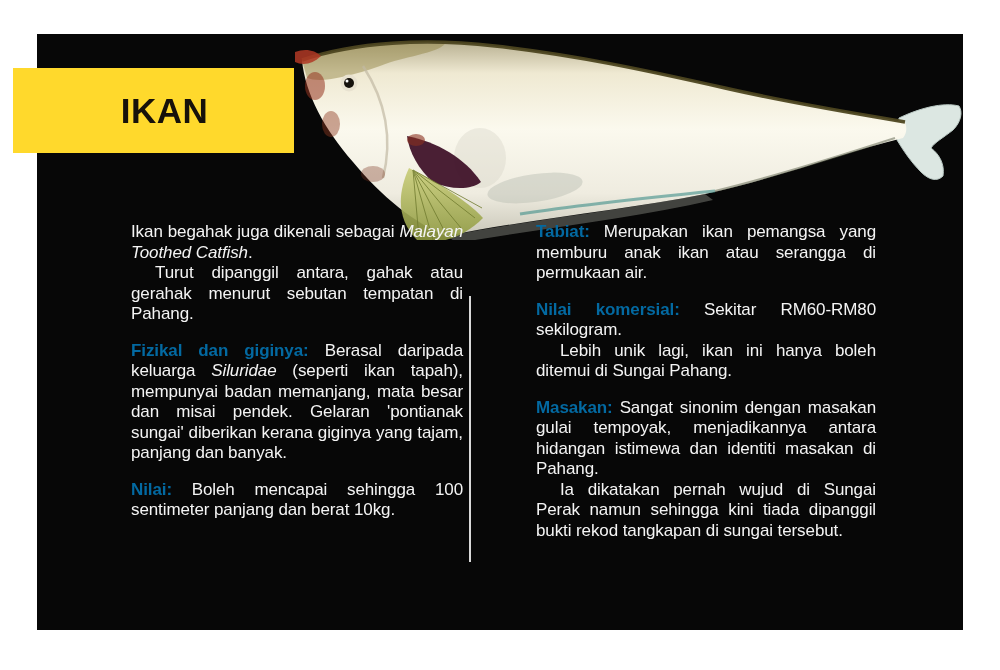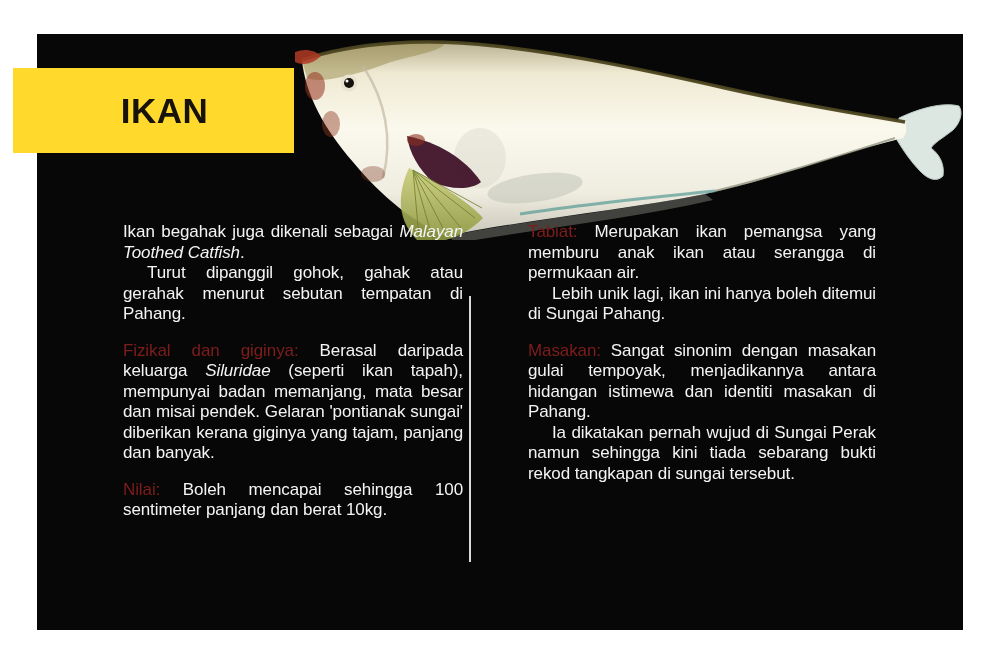--- a/index.html
+++ b/index.html
@@ -20,24 +20,24 @@
     color:#17120a;font-weight:700;font-size:35px;line-height:38px;
     text-align:right;letter-spacing:0.5px;
   }
   .fish-wrap{position:absolute;left:285px;top:38px;width:700px;height:202px;z-index:3;}
   .col{
     position:absolute;z-index:4;color:#f4f4f4;font-size:17px;line-height:20.5px;
     text-align:justify;letter-spacing:-0.1px;
   }
   .col-left{left:123px;top:222px;width:340px;}
   .col-right{left:528px;top:222px;width:348px;}
-  .para{margin:16px 0 0 0;}
+  .para{margin:16px 0 0 8px;}
   .para:first-child{margin-top:0;}
   .para.cont{margin-top:0;text-indent:24px;}
-  .label{color:#7f1d1d;font-weight:400;}
+  .label{color:#0369a1;font-weight:700;}
   .ital{font-style:italic;}
   .divider{
     position:absolute;left:469px;top:296px;width:2px;height:266px;
     background:#d8d8d8;z-index:4;
   }
 </style>
 </head>
 <body>
 
 <div class="panel"></div>
@@ -103,23 +103,24 @@
 
     <path fill="none" stroke="#3e8d88" stroke-width="3" opacity="0.6" d="M235 176 C300 166 360 160 430 153"></path>
     <path fill="none" stroke="#5a5f4a" stroke-width="2" opacity="0.5" d="M430 153 C500 136 560 116 610 100"></path>
   </svg>
 </div>
 
 <div class="divider"></div>
 
 <div class="col col-left">
   <p class="para"><span>Ikan begahak juga dikenali sebagai </span><span class="ital">Malayan Toothed Catfish</span><span>.</span></p>
-  <p class="para cont">Turut dipanggil gohok, gahak atau gerahak menurut sebutan tempatan di Pahang.</p>
+  <p class="para cont">Turut dipanggil antara, gahak atau gerahak menurut sebutan tempatan di Pahang.</p>
   <p class="para"><span class="label">Fizikal dan giginya:</span> <span>Berasal daripada keluarga </span><span class="ital">Siluridae</span><span> (seperti ikan tapah), mempunyai badan memanjang, mata besar dan misai pendek. Gelaran 'pontianak sungai' diberikan kerana giginya yang tajam, panjang dan banyak.</span></p>
   <p class="para"><span class="label">Nilai:</span> <span>Boleh mencapai sehingga 100 sentimeter panjang dan berat 10kg.</span></p>
 </div>
 
 <div class="col col-right">
   <p class="para"><span class="label">Tabiat:</span> <span>Merupakan ikan pemangsa yang memburu anak ikan atau serangga di permukaan air.</span></p>
+  <p class="para"><span class="label">Nilai komersial:</span> <span>Sekitar RM60-RM80 sekilogram.</span></p>
   <p class="para cont">Lebih unik lagi, ikan ini hanya boleh ditemui di Sungai Pahang.</p>
   <p class="para"><span class="label">Masakan:</span> <span>Sangat sinonim dengan masakan gulai tempoyak, menjadikannya antara hidangan istimewa dan identiti masakan di Pahang.</span></p>
-  <p class="para cont">Ia dikatakan pernah wujud di Sungai Perak namun sehingga kini tiada sebarang bukti rekod tangkapan di sungai tersebut.</p>
+  <p class="para cont">Ia dikatakan pernah wujud di Sungai Perak namun sehingga kini tiada dipanggil bukti rekod tangkapan di sungai tersebut.</p>
 </div>
 
 </body></html>

